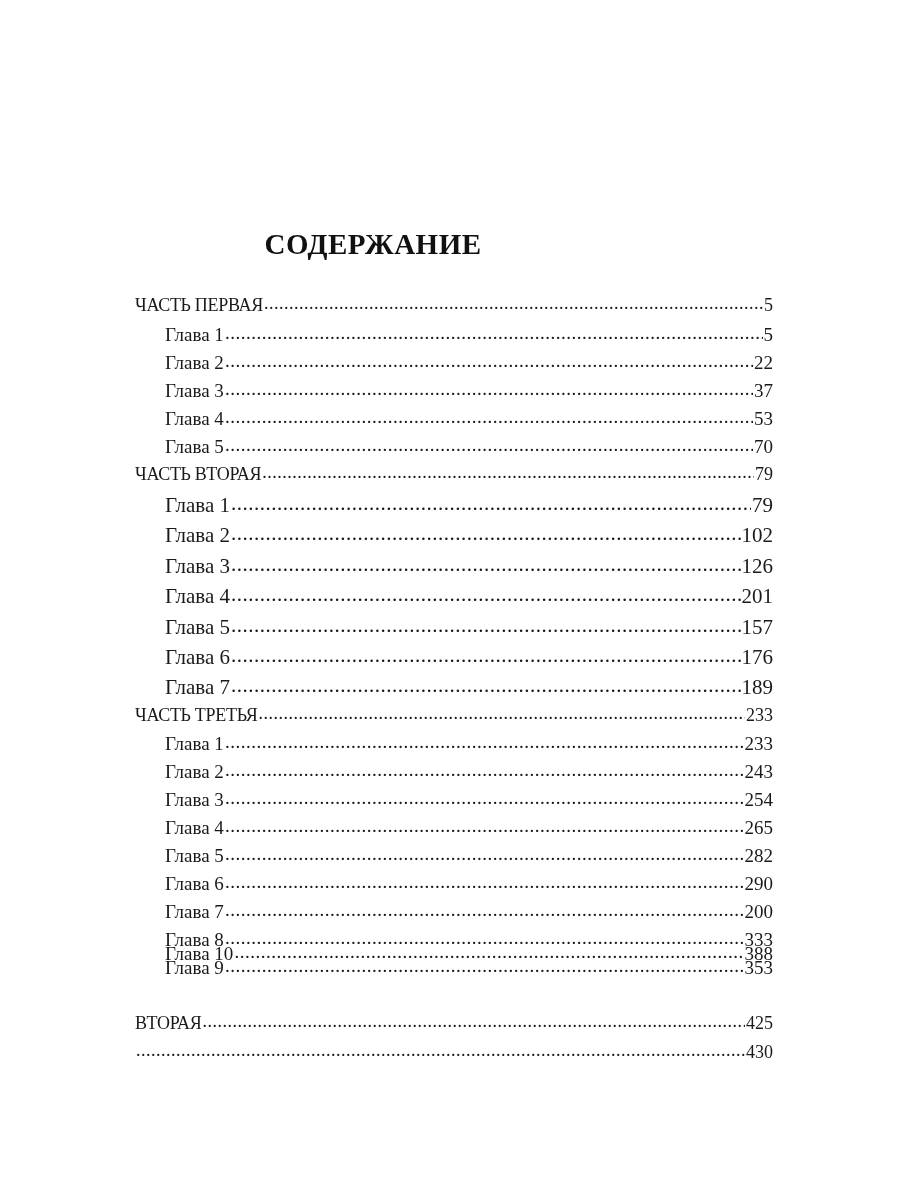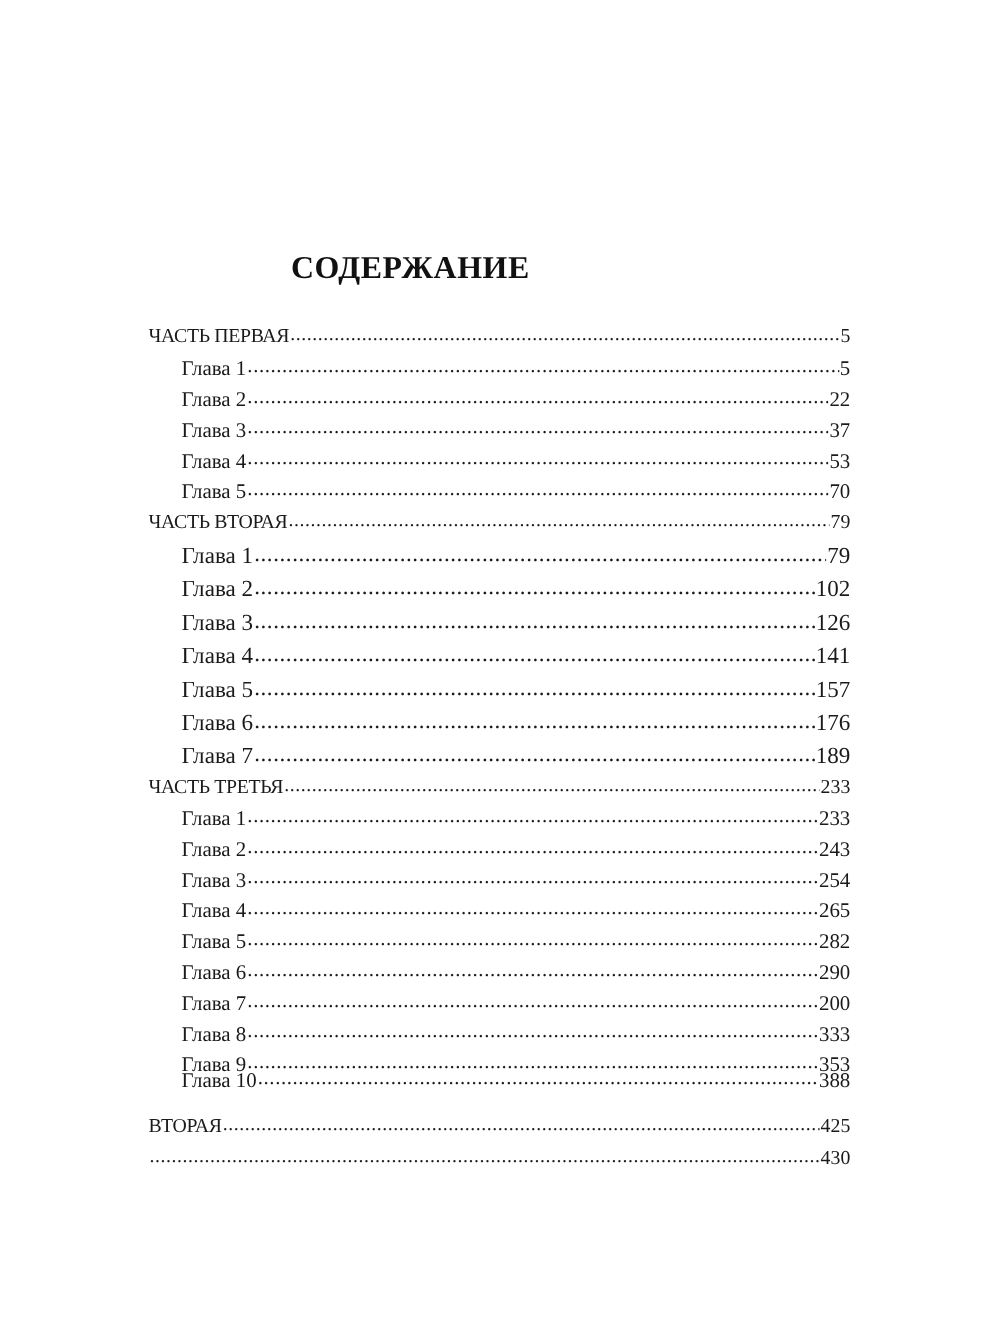--- a/index.html
+++ b/index.html
@@ -117,21 +117,21 @@
       <span class="page">102</span>
     </div>
   <div class="row chapter large" style="top:552px">
       <span class="label">Глава 3</span>
       <span class="dots"></span>
       <span class="page">126</span>
     </div>
   <div class="row chapter large" style="top:582px">
       <span class="label">Глава 4</span>
       <span class="dots"></span>
-      <span class="page">141</span>
+      <span class="page">201</span>
     </div>
   <div class="row chapter large" style="top:613px">
       <span class="label">Глава 5</span>
       <span class="dots"></span>
       <span class="page">157</span>
     </div>
   <div class="row chapter large" style="top:643px">
       <span class="label">Глава 6</span>
       <span class="dots"></span>
       <span class="page">176</span>
@@ -184,21 +184,21 @@
   <div class="row chapter small" style="top:927px">
       <span class="label">Глава 8</span>
       <span class="dots"></span>
       <span class="page">333</span>
     </div>
   <div class="row chapter small" style="top:955px">
       <span class="label">Глава 9</span>
       <span class="dots"></span>
       <span class="page">353</span>
     </div>
-  <div class="row chapter small" style="top:969px">
+  <div class="row chapter small" style="top:941px">
       <span class="label">Глава 10</span>
       <span class="dots"></span>
       <span class="page">388</span>
     </div>
   <div class="row part" style="top:1011px">
       <span class="label">ВТОРАЯ</span>
       <span class="dots"></span>
       <span class="page">425</span>
     </div>
   <div class="row part" style="top:1040px">

